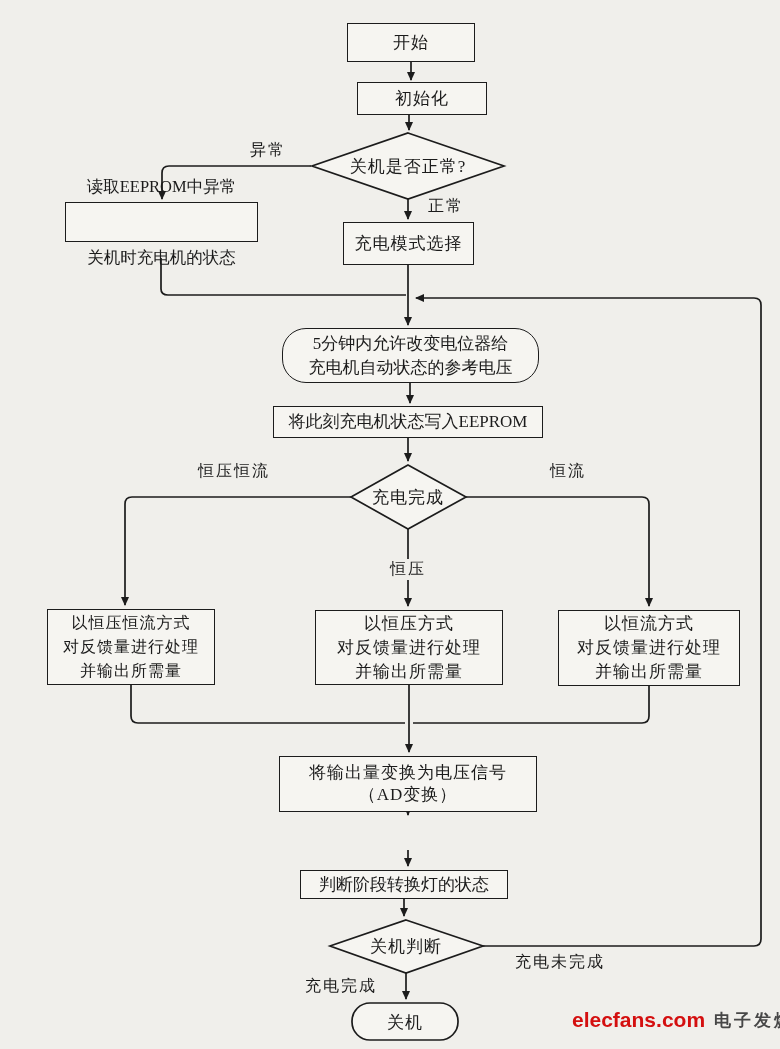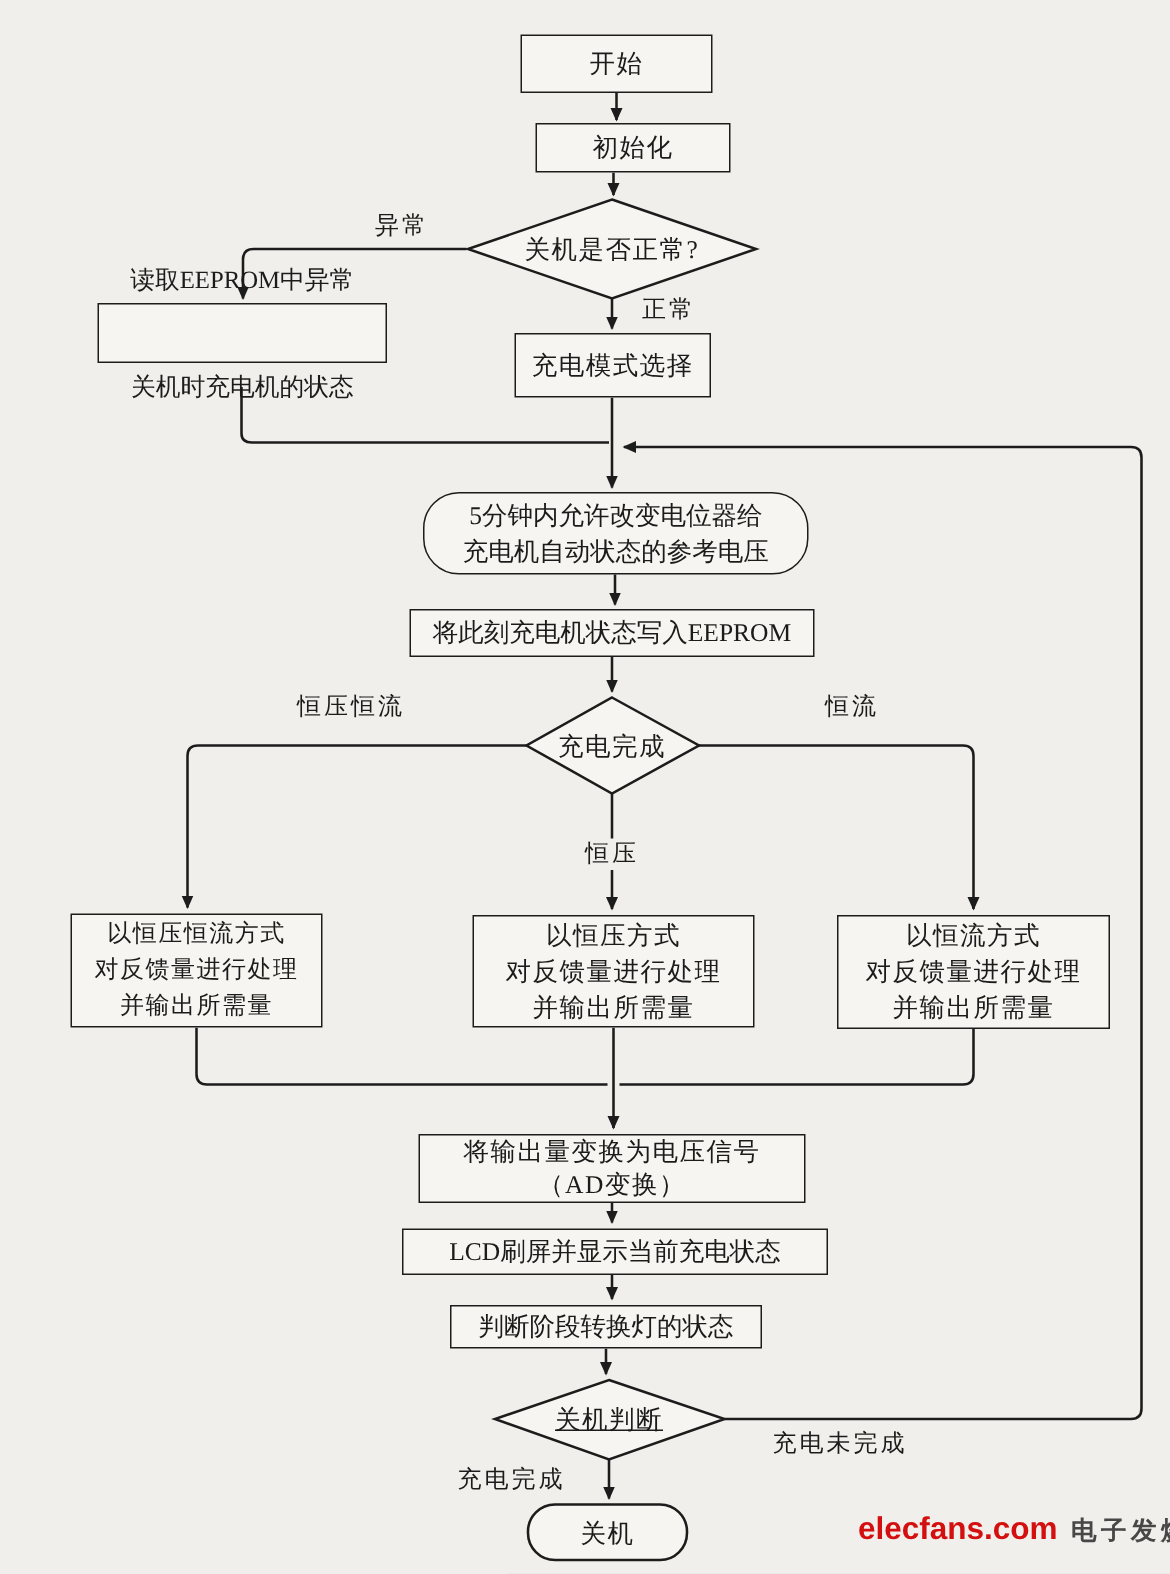--- a/index.html
+++ b/index.html
@@ -127,38 +127,35 @@
     <div>对反馈量进行处理</div>
     <div>并输出所需量</div>
   </div>
 
   <div class="node" style="left:558px;top:610px;width:182px;height:76px;">
     <div>以恒流方式</div>
     <div>对反馈量进行处理</div>
     <div>并输出所需量</div>
   </div>
 
-  <div class="node" style="left:279px;top:756px;width:258px;height:46px;line-height:22px;">
+  <div class="node" style="left:279px;top:756px;width:258px;height:56px;line-height:22px;">
     <div>将输出量变换为电压信号</div>
     <div>（AD变换）</div>
   </div>
 
-  <div class="node tight" style="left:268px;top:819px;width:284px;height:31px;">
-    <div>LCD刷屏并显示当前充电状态</div>
-  </div>
 
   <div class="node" style="left:300px;top:870px;width:208px;height:29px;letter-spacing:0;">
     <div>判断阶段转换灯的状态</div>
   </div>
 
   <div class="dlabel" style="left:328px;top:155px;width:160px;height:22px;">关机是否正常?</div>
 
   <div class="dlabel" style="left:355px;top:486px;width:106px;height:22px;">充电完成</div>
 
-  <div class="dlabel" style="left:345px;top:935px;width:122px;height:22px;text-decoration:underline;">关机判断</div>
+  <div class="dlabel" style="left:345px;top:935px;width:122px;height:22px;">关机判断</div>
 
   <div class="dlabel" style="left:352px;top:1011px;width:106px;height:22px;">关机</div>
 
   <div class="elabel" style="left:250px;top:140px;">异常</div>
 
   <div class="elabel" style="left:428px;top:196px;">正常</div>
 
   <div class="elabel" style="left:198px;top:461px;">恒压恒流</div>
 
   <div class="elabel" style="left:550px;top:461px;">恒流</div>

